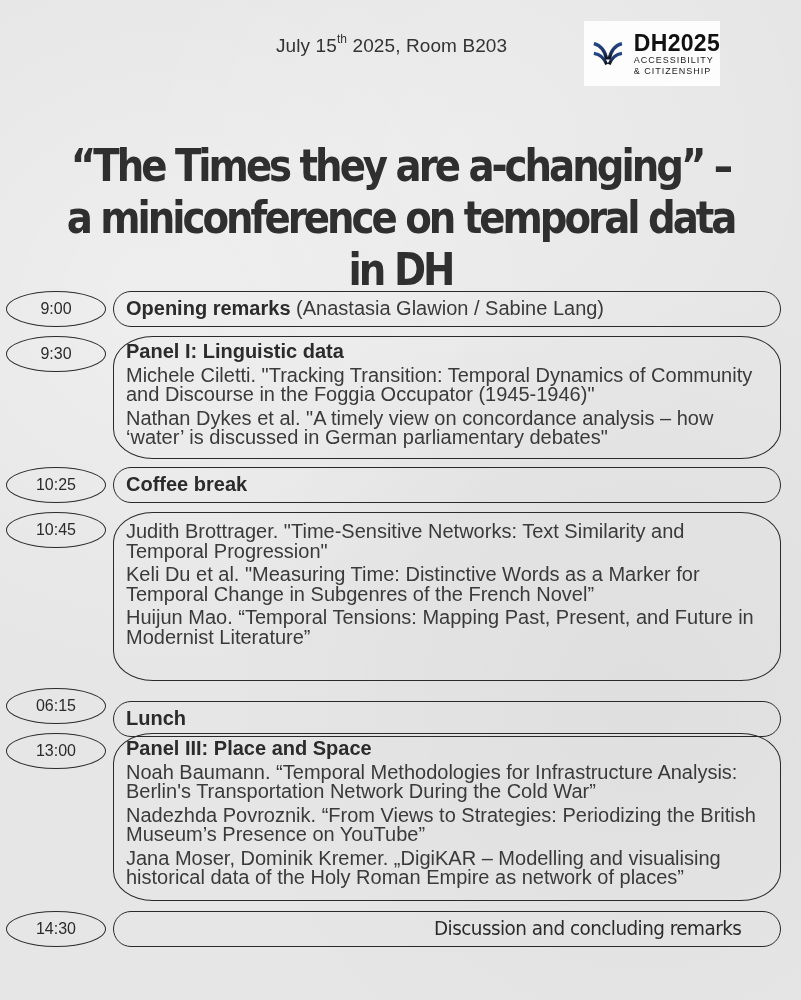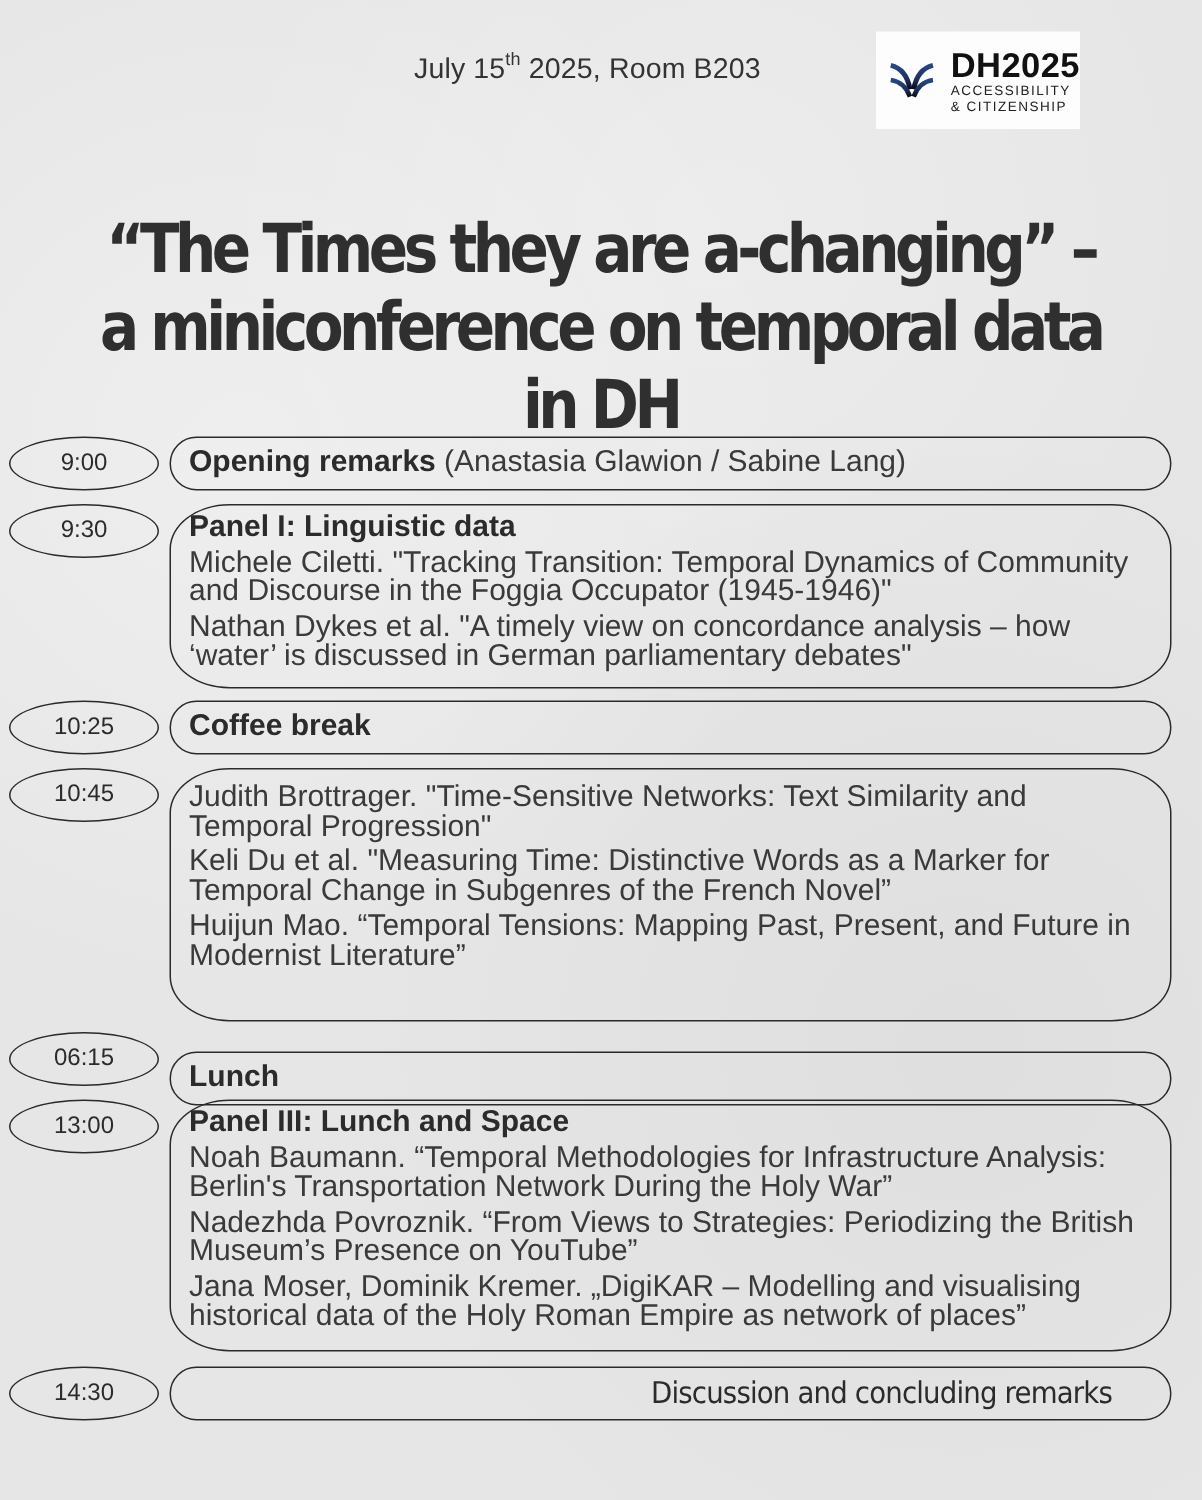--- a/index.html
+++ b/index.html
@@ -123,22 +123,22 @@
 <div class="row" style="top:688px;">
   <div class="pill" style="top:0;">06:15</div>
   <div class="box single" style="top:0;height:36px;margin-top:13px;">
     <span class="head">Lunch</span>
   </div>
 </div>
 
 <div class="row" style="top:733px;">
   <div class="pill" style="top:0;">13:00</div>
   <div class="box panel" style="top:0;height:168px;">
-    <div class="head">Panel III: Lunch and Space</div>
-    <div class="talk">Noah Baumann. “Temporal Methodologies for Infrastructure Analysis: Berlin's Transportation Network During the Holy War”</div>
+    <div class="head">Panel III: Place and Space</div>
+    <div class="talk">Noah Baumann. “Temporal Methodologies for Infrastructure Analysis: Berlin's Transportation Network During the Cold War”</div>
     <div class="talk">Nadezhda Povroznik. “From Views to Strategies: Periodizing the British Museum’s Presence on YouTube”</div>
     <div class="talk">Jana Moser, Dominik Kremer. „DigiKAR – Modelling and visualising historical data of the Holy Roman Empire as network of places”</div>
   </div>
 </div>
 
 <div class="row final" style="top:911px;">
   <div class="pill" style="top:0;">14:30</div>
   <div class="box single" style="top:0;height:36px;justify-content:flex-end;">
     <span class="head">Discussion and concluding remarks</span>
   </div>

